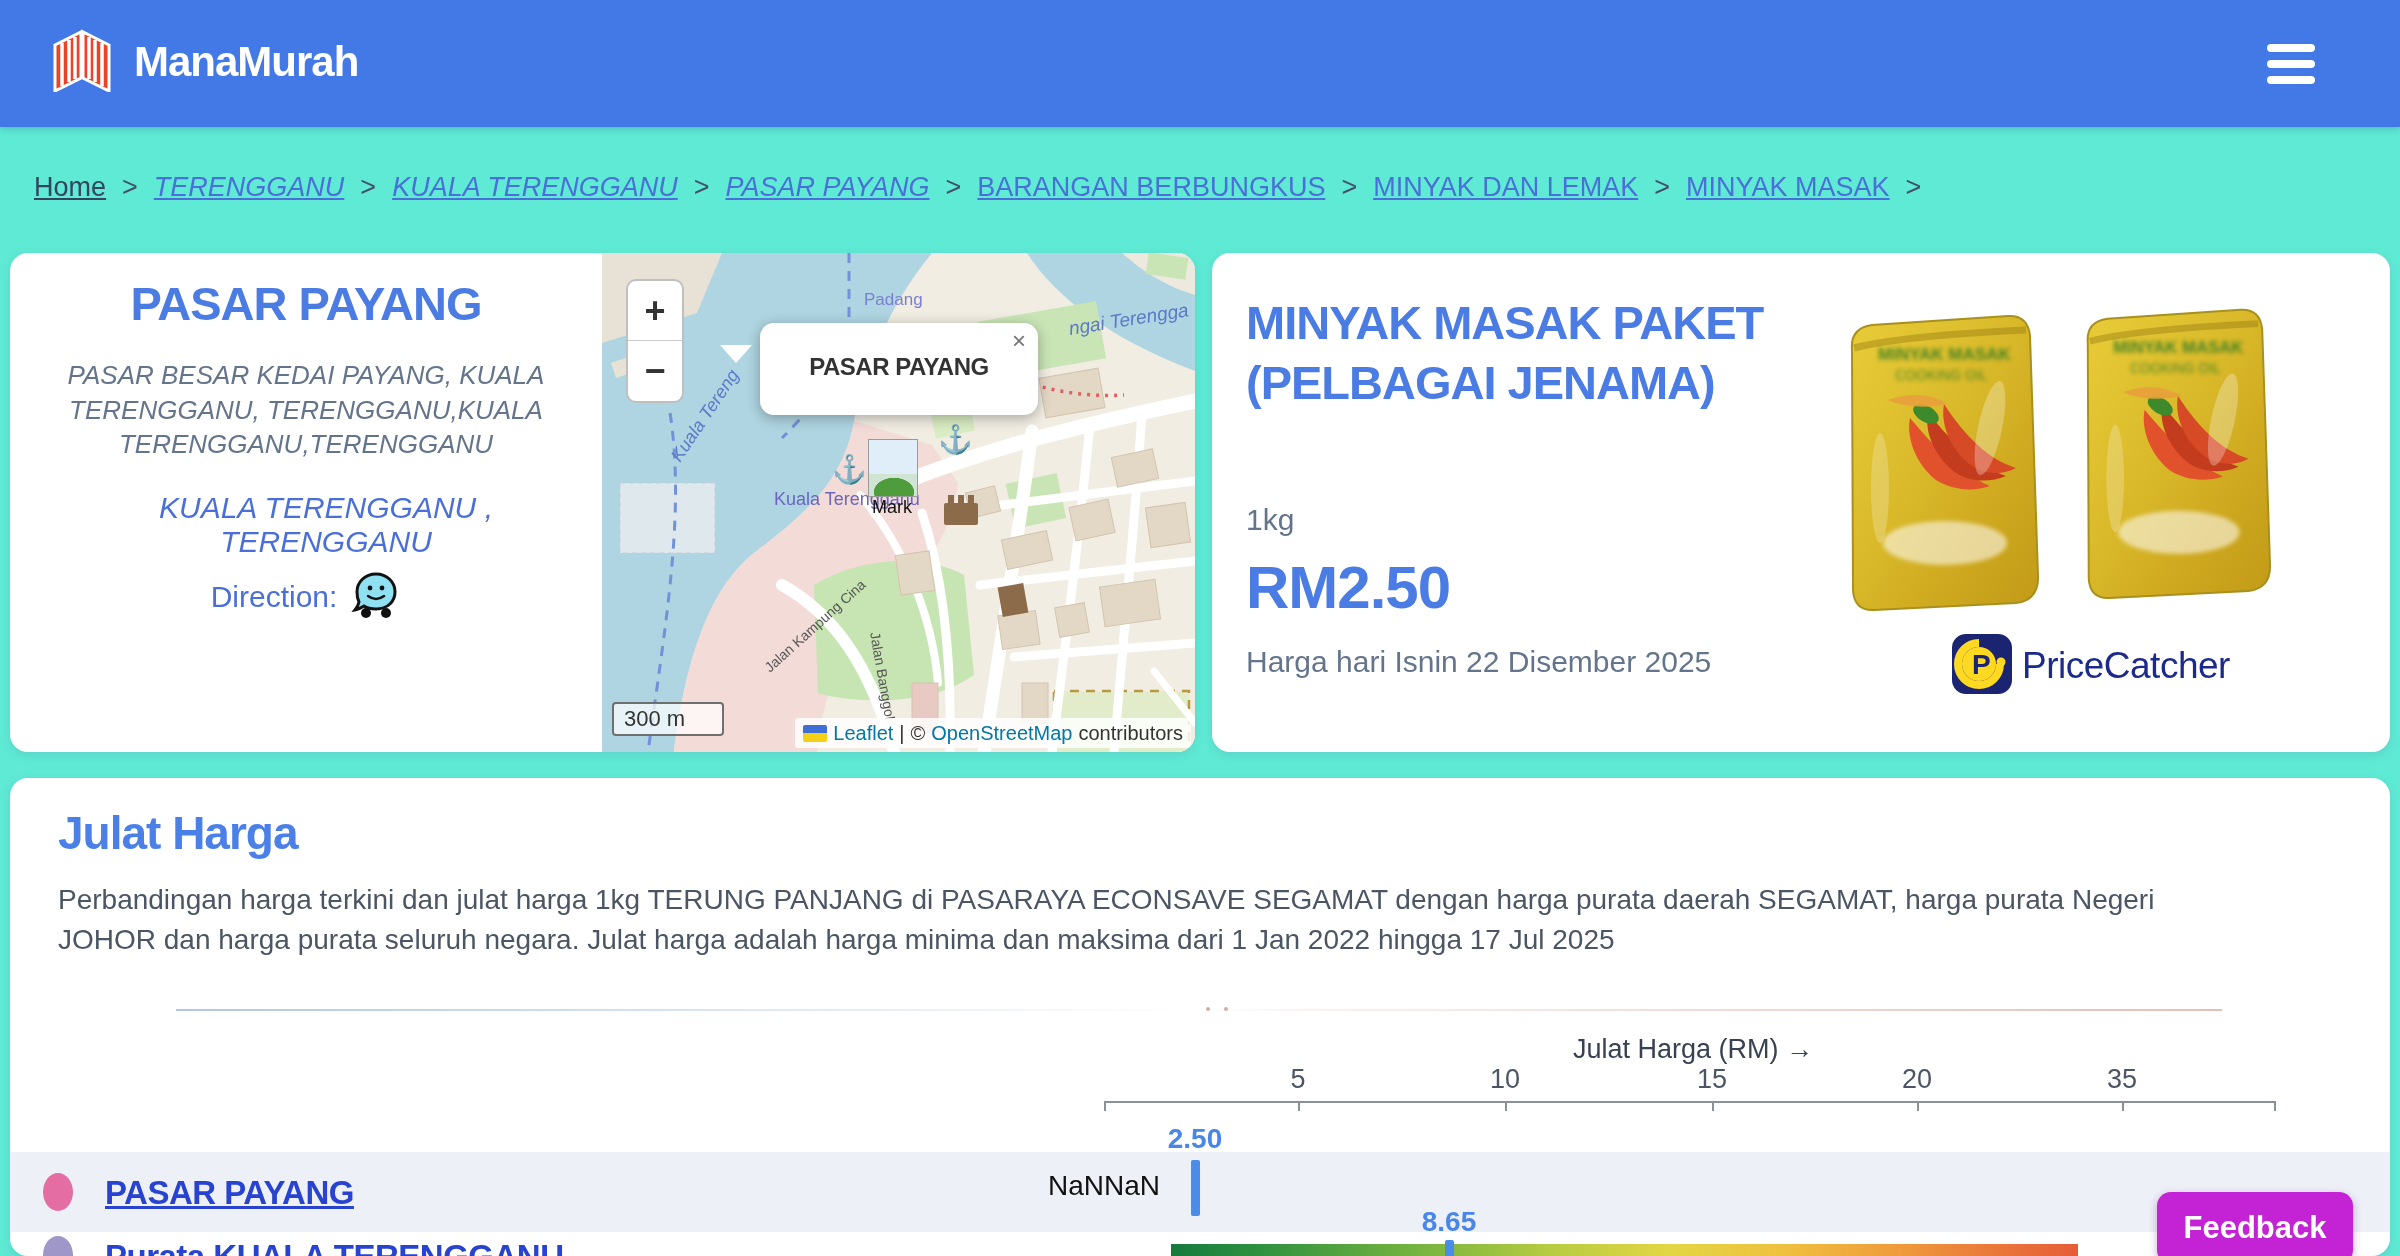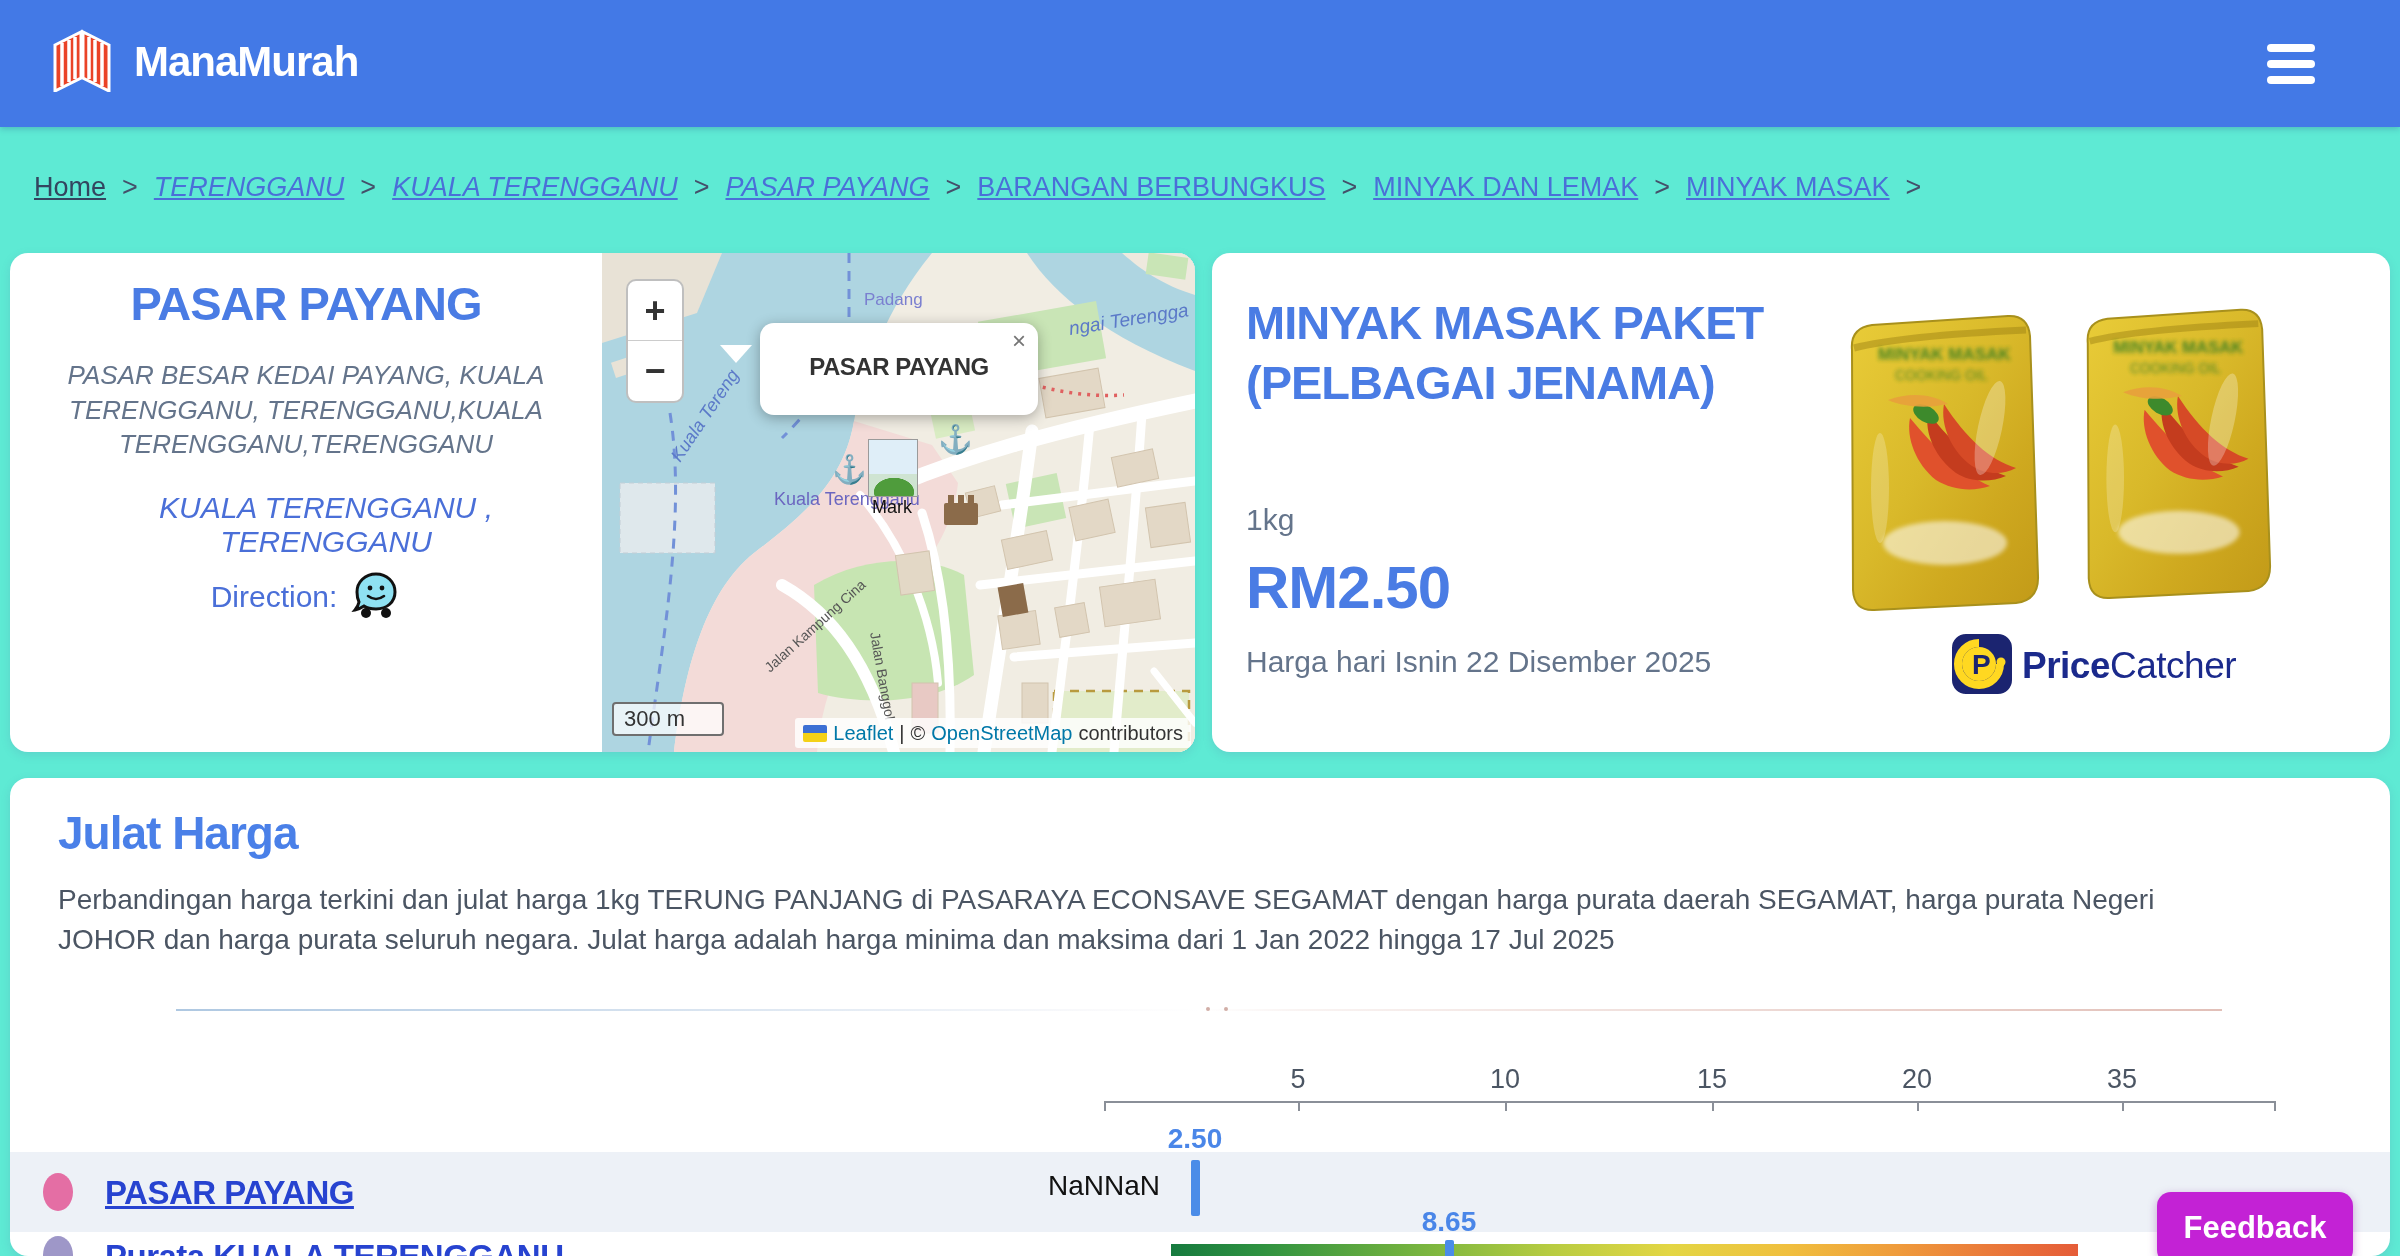--- a/index.html
+++ b/index.html
@@ -58,21 +58,21 @@
   .ua-flag { display:inline-block; width:24px; height:17px; background:linear-gradient(#3d6fd4 0 50%, #f4d117 50% 100%); border-radius:2px; }
 
   
   .prod-title { position:absolute; left:34px; top:40px; width:590px; font-size:47px; font-weight:bold; color:#4a7ce4; line-height:1.27; letter-spacing:-1px; }
   .prod-unit { position:absolute; left:34px; top:250px; font-size:30px; color:#64748b; }
   .prod-price { position:absolute; left:34px; top:300px; font-size:60px; font-weight:bold; color:#4a7ce4; letter-spacing:-1px; }
   .prod-date { position:absolute; left:34px; top:392px; font-size:30px; color:#64748b; }
   .prod-img { position:absolute; left:628px; top:55px; width:470px; height:360px; }
   .pc-badge { position:absolute; left:738px; top:378px; display:flex; align-items:center; gap:8px; }
   .pc-text { font-size:37px; color:#1b2a8c; text-shadow:0 0 4px #fff,0 0 4px #fff,0 0 4px #fff; letter-spacing:-0.5px; }
-  .pc-text b { font-weight:bold; }
+  .pc-text b { font-weight:normal; }
 
   
   .range-title { position:absolute; left:48px; top:28px; font-size:46px; font-weight:bold; color:#4a80e8; letter-spacing:-1px; }
   .range-desc { position:absolute; left:48px; top:102px; width:2200px; font-size:28px; color:#4b5563; line-height:1.42; }
   .faded-divider { position:absolute; left:166px; top:231px; width:2046px; height:2px;
       background:linear-gradient(90deg, rgba(160,190,220,.85), rgba(240,240,245,.35) 45%, rgba(255,255,255,0) 50%, rgba(240,225,222,.4) 55%, rgba(216,170,160,.75)); }
   .fdot { position:absolute; top:229px; width:4px; height:4px; border-radius:50%; background:rgba(190,140,130,.7); }
   .axis-label { position:absolute; left:1083px; top:256px; width:1200px; text-align:center; font-size:27px; color:#374151; }
   .axis-line { position:absolute; left:1094px; top:323px; width:1172px; height:2px; background:#8a8f98; }
   .tick { position:absolute; top:323px; width:2px; height:10px; background:#8a8f98; }
@@ -310,20 +310,21 @@
   </section>
 
   <section class="card range-card">
     <h2 class="range-title">Julat Harga</h2>
     <p class="range-desc">Perbandingan harga terkini dan julat harga 1kg TERUNG PANJANG di PASARAYA ECONSAVE SEGAMAT dengan harga purata daerah SEGAMAT, harga purata Negeri JOHOR dan harga purata seluruh negara. Julat harga adalah harga minima dan maksima dari 1 Jan 2022 hingga 17 Jul 2025</p>
 
     <div class="faded-divider"></div>
     <div class="fdot" style="left:1196px"></div>
     <div class="fdot" style="left:1214px"></div>
 
+    <div class="axis-label">Julat Harga (RM) →</div>
 
     <div class="axis-line"></div>
     <div class="tick" style="left:1094px"></div>
     <div class="tick" style="left:2264px"></div>
     <div class="tick" style="left:1288px"></div>
     <div class="tick" style="left:1495px"></div>
     <div class="tick" style="left:1702px"></div>
     <div class="tick" style="left:1907px"></div>
     <div class="tick" style="left:2112px"></div>
     <div class="tick-lab" style="left:1288px">5</div>

